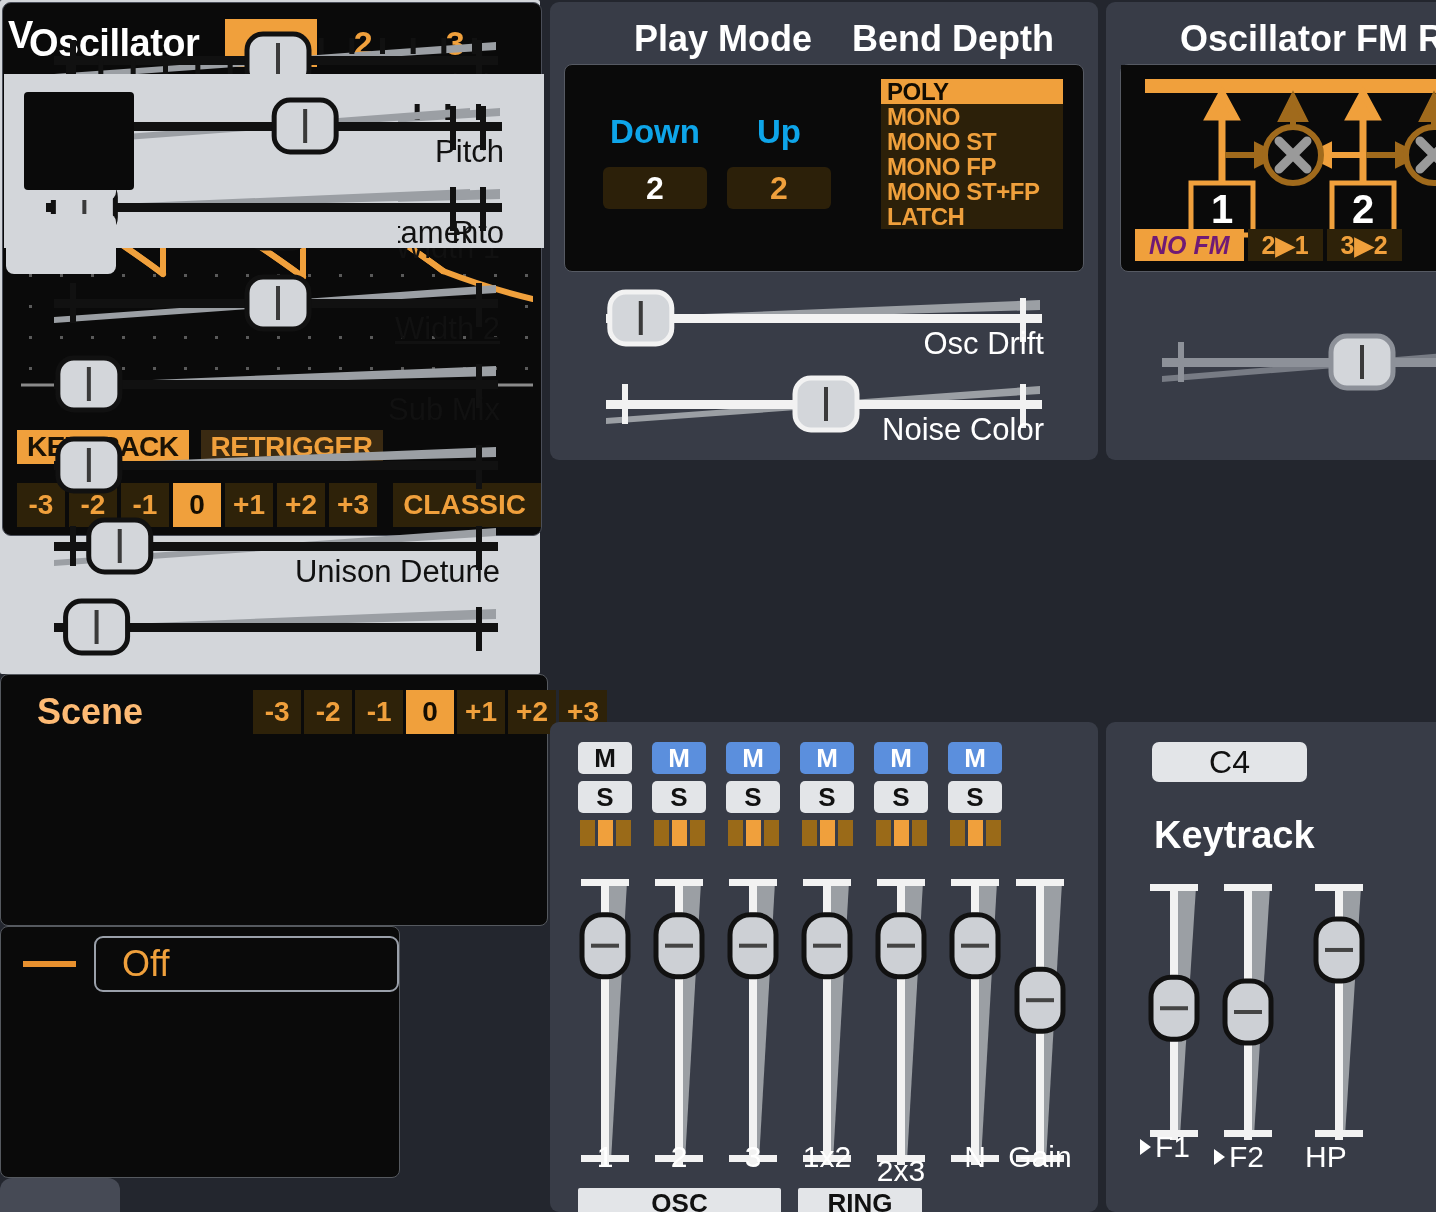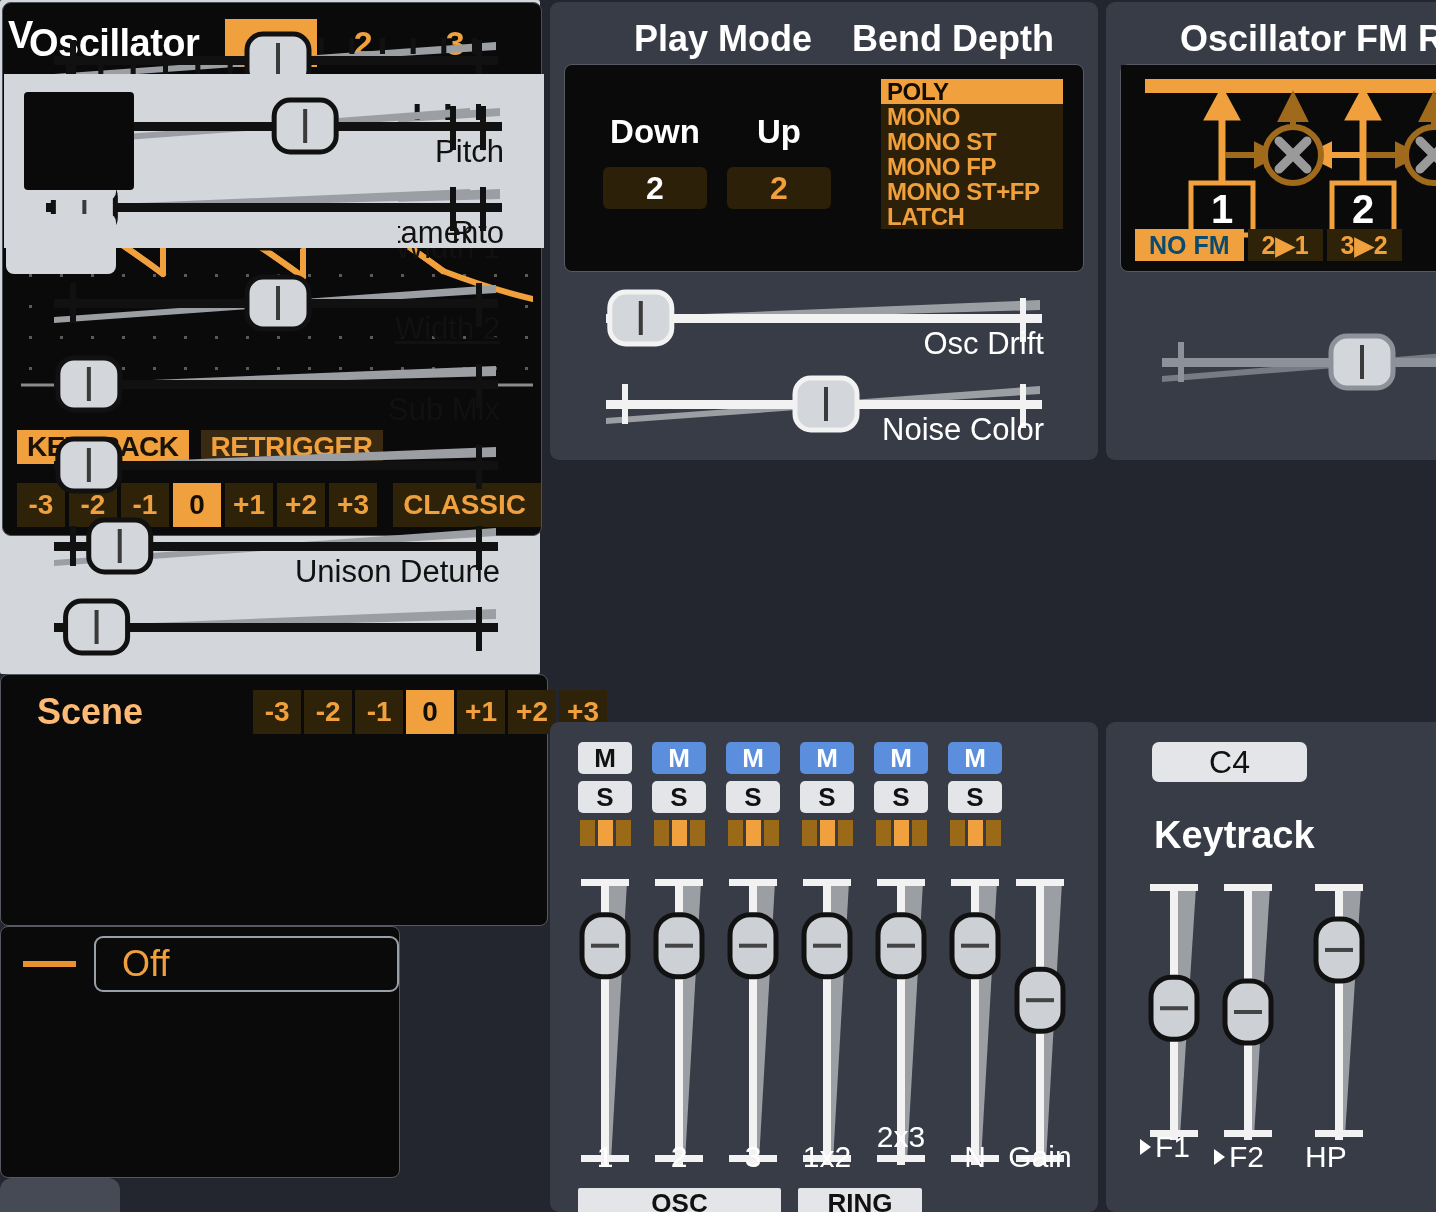--- a/index.html
+++ b/index.html
@@ -125,21 +125,21 @@
     width: 520px; height: 208px;
     background: #0a0a0a; border-radius: 8px;
     border: 1px solid #565a63;
   }
   #bend-down-up {
     position: absolute; left: 38px; top: 48px;
     display: flex; gap: 20px;
   }
   .bd-col { width: 104px; text-align: center; }
   .bd-col-label {
-    color: #ffffff; font-size: 33px; font-weight: bold; margin-bottom: 16px;
+    color: #0ea5e9; font-size: 33px; font-weight: bold; margin-bottom: 16px;
   }
   .bd-val {
     height: 42px; border-radius: 6px;
     background: #2c2009;
     display: flex; align-items: center; justify-content: center;
     font-size: 32px; font-weight: bold;
   }
   .bd-val.white { color: #fff; }
   .bd-val.orange { color: #f0a03c; }
 
@@ -195,21 +195,21 @@
     position: absolute; left: 14px; bottom: 10px;
     display: flex; gap: 4px;
   }
   .fm-preset {
     height: 32px; padding: 0 14px;
     display: flex; align-items: center; justify-content: center;
     background: #2e2209; color: #f0a03c;
     font-size: 25px; font-weight: bold;
     white-space: nowrap;
   }
-  .fm-preset.active { background: #f0a03c; color: #0c4a6e; }
+  .fm-preset.active { background: #f0a03c; color: #701a75; font-style: italic; }
 
   
   #off-panel {
     left: 1106px; top: 464px; width: 400px; height: 252px;
     background: #0a0a0a; border-radius: 8px;
     border: 1px solid #55595f;
   }
   #off-header { height: 74px; display: flex; align-items: center; }
   #off-dash {
     width: 56px; height: 6px; background: #e8912f;
@@ -921,21 +921,21 @@
       </div>
     </div>
     <div class="vfader" style="position: absolute; left: 323px; top: 155px;"><svg width="56" height="290" viewBox="0 0 56 290">
         <polygon points="32,5 50,5 34,284 32,284" fill="#9b9fa4"></polygon>
         <rect x="24" y="2" width="8" height="286" fill="#f2f2f2"></rect>
         <rect x="4" y="2" width="48" height="7" fill="#f2f2f2"></rect>
         <rect x="4" y="278" width="48" height="7" fill="#f2f2f2"></rect>
         <rect x="5" y="37.7" width="46" height="62" rx="20" fill="#cdd0d5" stroke="#111" stroke-width="5"></rect>
         <rect x="14" y="66.7" width="28" height="4" fill="#444"></rect>
       </svg></div>
-    <div class="chan-label" style="left: 312px; top: 398px; width: 78px;">2x3</div>
+    <div class="chan-label" style="left: 312px; top: 432px; width: 78px;">2x3</div>
     <div class="mix-col" style="left: 398px; top: 20px;">
       <div class="ms-btn muted">M</div>
       <div class="ms-btn" style="margin-top: 7px;">S</div>
       <div class="meter">
         <span></span>
         <span class="hot"></span>
         <span></span>
       </div>
     </div>
     <div class="vfader" style="position: absolute; left: 397px; top: 155px;"><svg width="56" height="290" viewBox="0 0 56 290">

